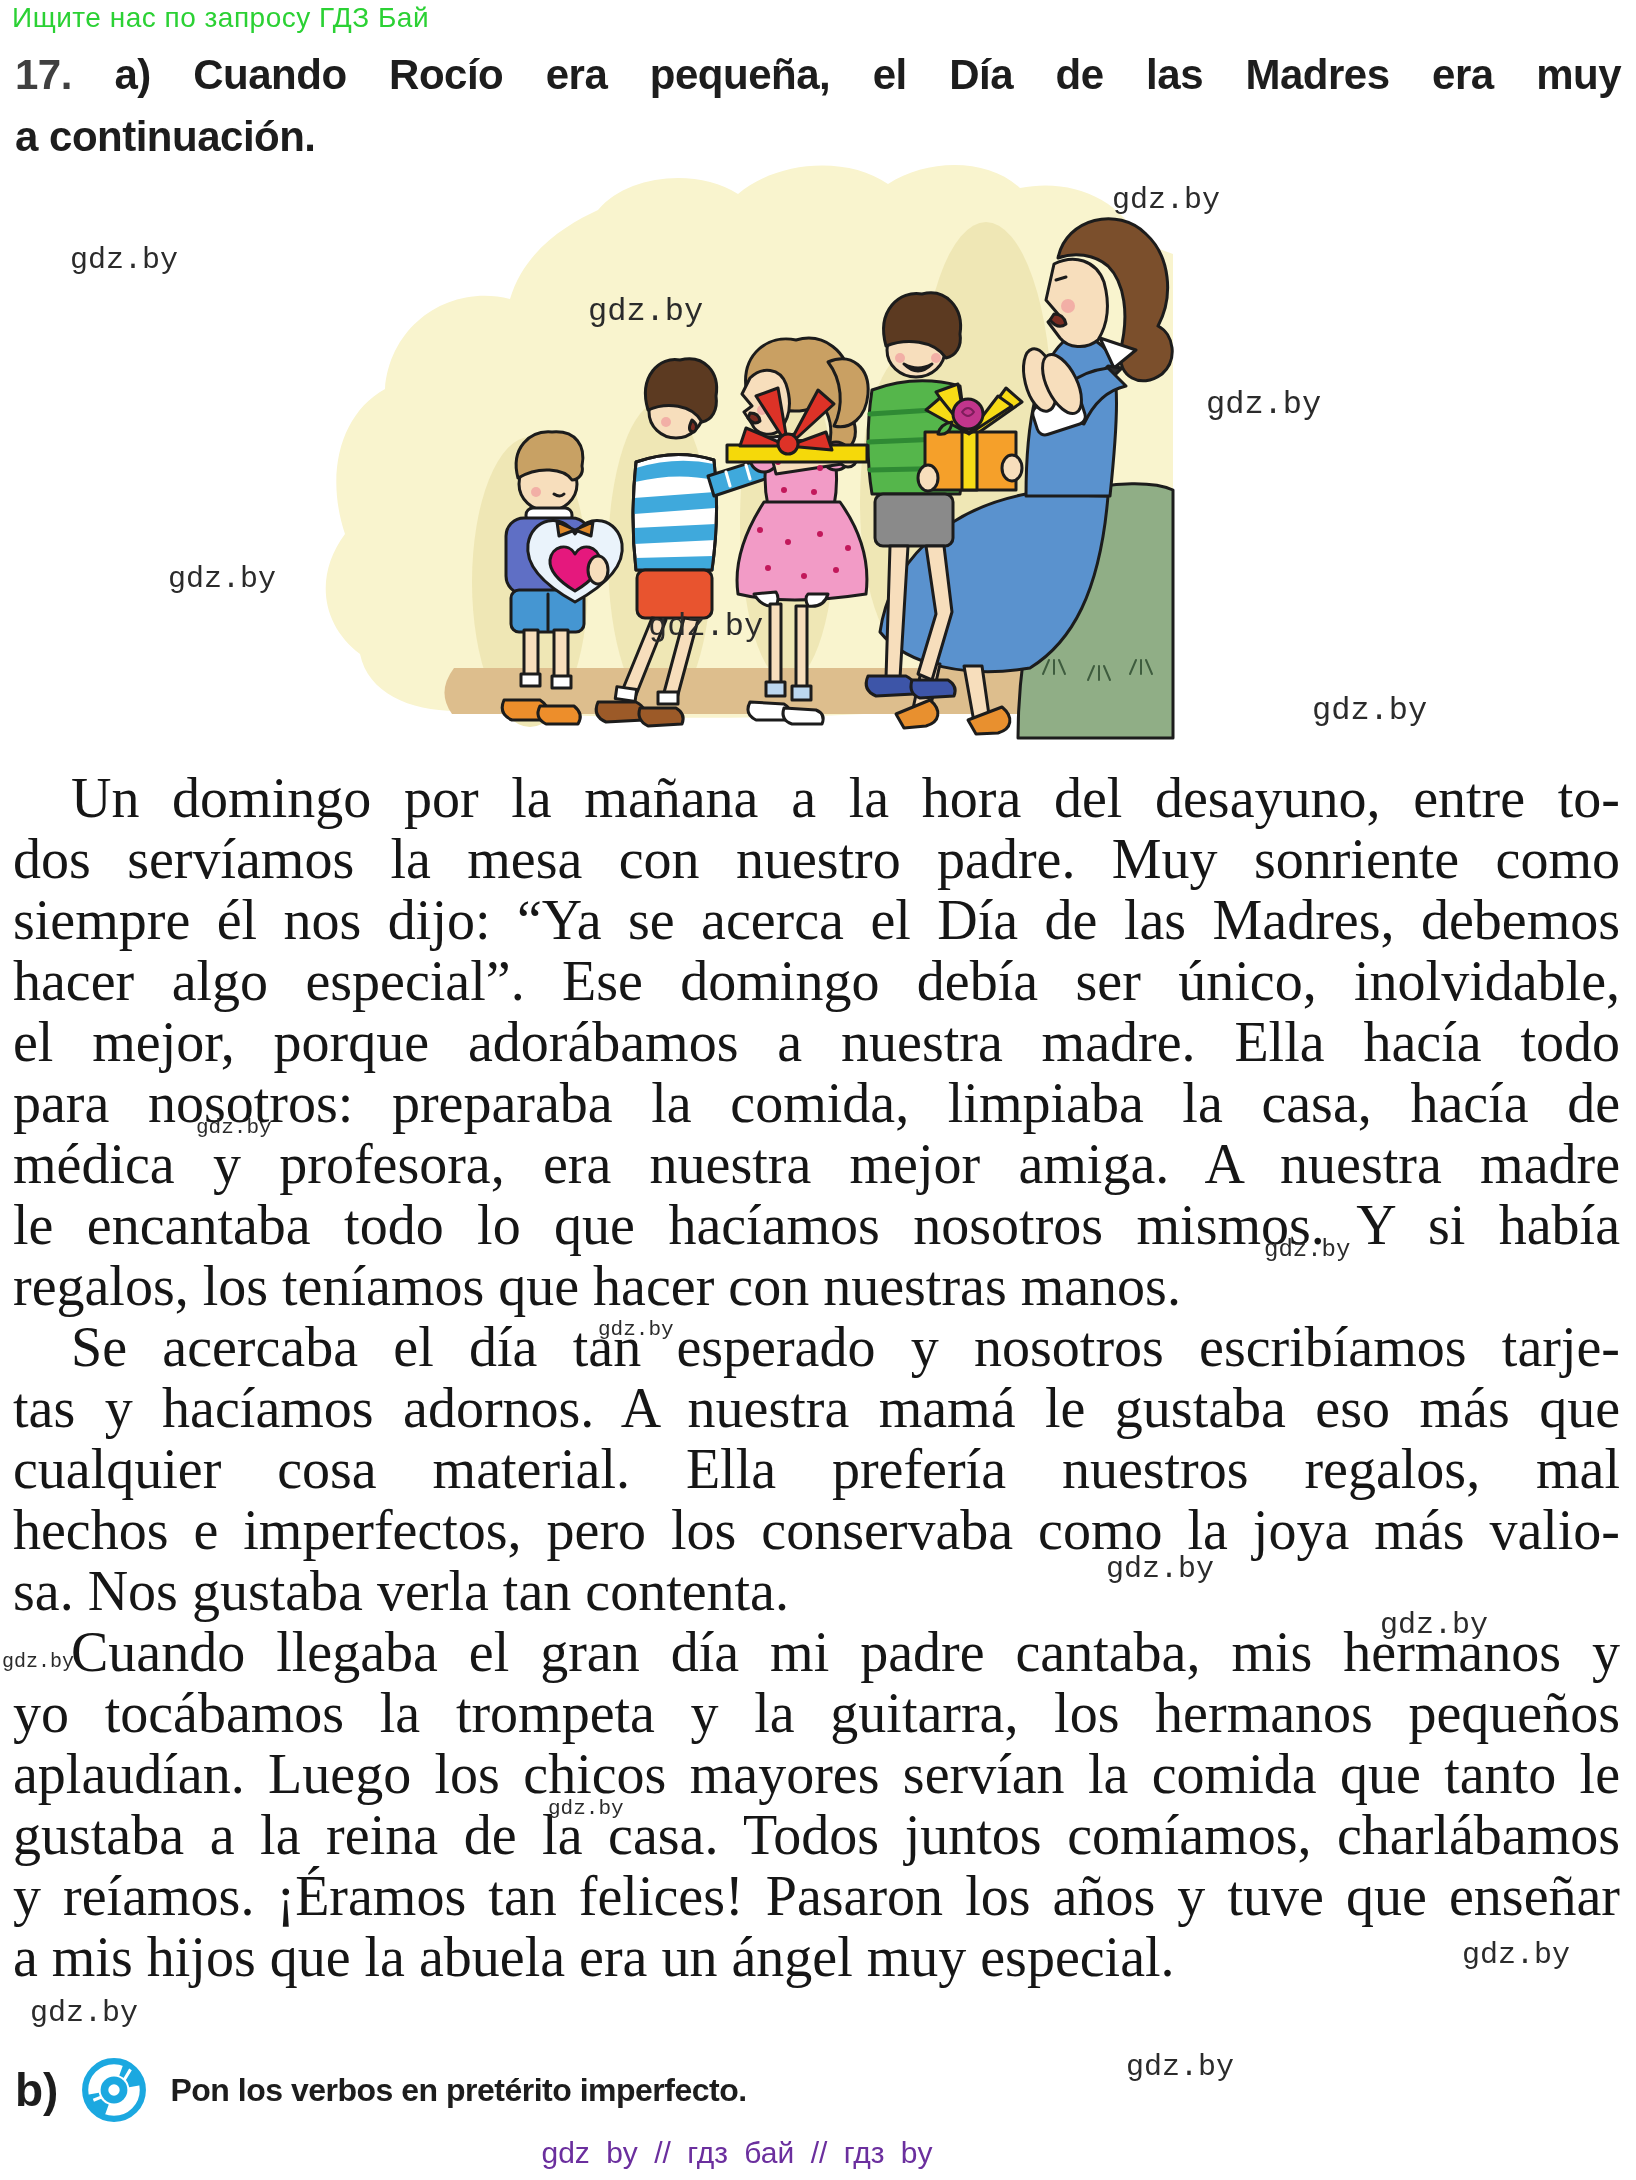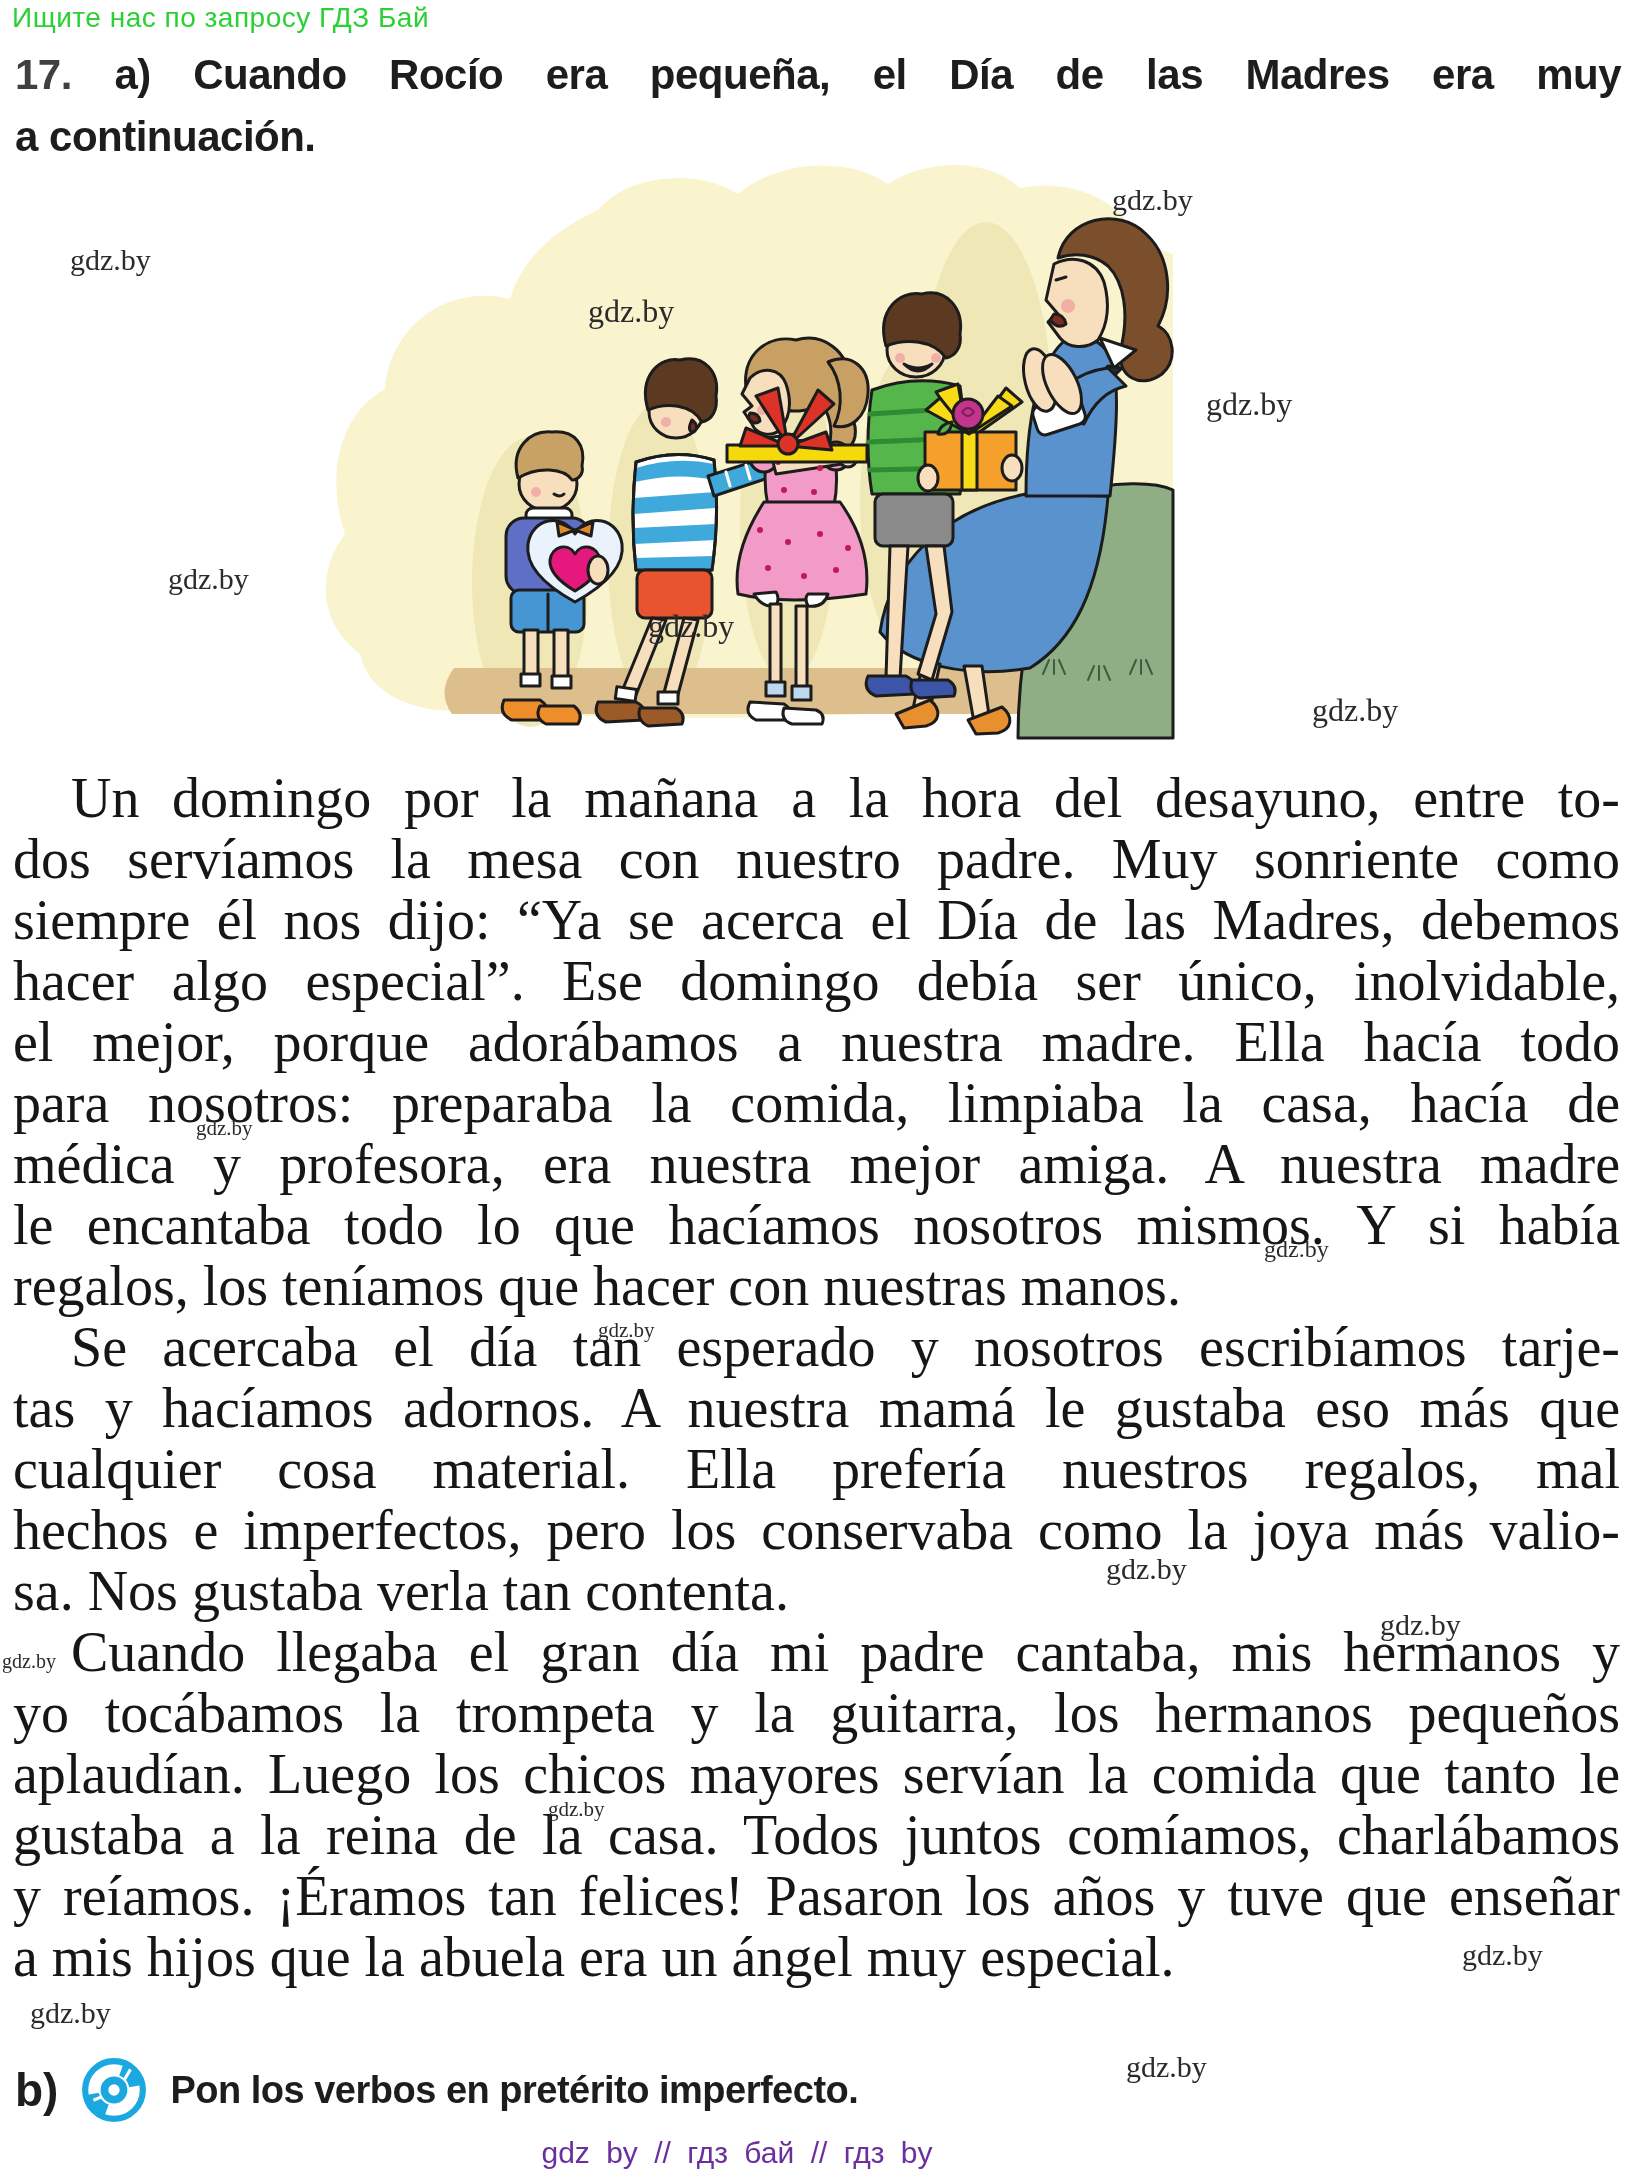--- a/index.html
+++ b/index.html
@@ -21,29 +21,29 @@
   .num{font-weight:bold;}
   .bodytext{
     position:absolute;left:13px;top:768px;width:1607px;
     font-family:"Liberation Serif",serif;font-size:56px;line-height:61px;
     color:#161616;
   }
   .line{text-align:justify;text-align-last:justify;height:61px;white-space:normal;}
   .line.lastline{text-align-last:left;}
   .line.indent{text-indent:58px;}
   .wm{
-    position:absolute;color:#2b2b2b;font-family:Liberation Serif, serif;
+    position:absolute;color:#2b2b2b;font-family:Liberation Mono, monospace;
     white-space:nowrap;z-index:30;
   }
   .illustration{position:absolute;left:268px;top:162px;width:915px;height:580px;}
   .partb{
     position:absolute;left:15px;top:2056px;display:flex;align-items:center;gap:22px;
   }
   .partb .blabel{font-weight:bold;font-size:46px;color:#1d1d1d;}
-  .partb .btext{font-weight:bold;font-size:38px;color:#1d1d1d;letter-spacing:-0.5px;}
+  .partb .btext{font-weight:bold;font-size:32px;color:#1d1d1d;letter-spacing:-0.5px;}
   .cd{width:68px;height:68px;flex:0 0 auto;}
   .footer{
     position:absolute;left:-81px;top:2136px;width:1636px;text-align:center;
     font-size:30px;font-weight:500;word-spacing:8px;
   }
 </style>
 </head>
 <body>
 
 <div class="promo" style="color:#2bd134;">Ищите нас по запросу ГДЗ Бай</div>

